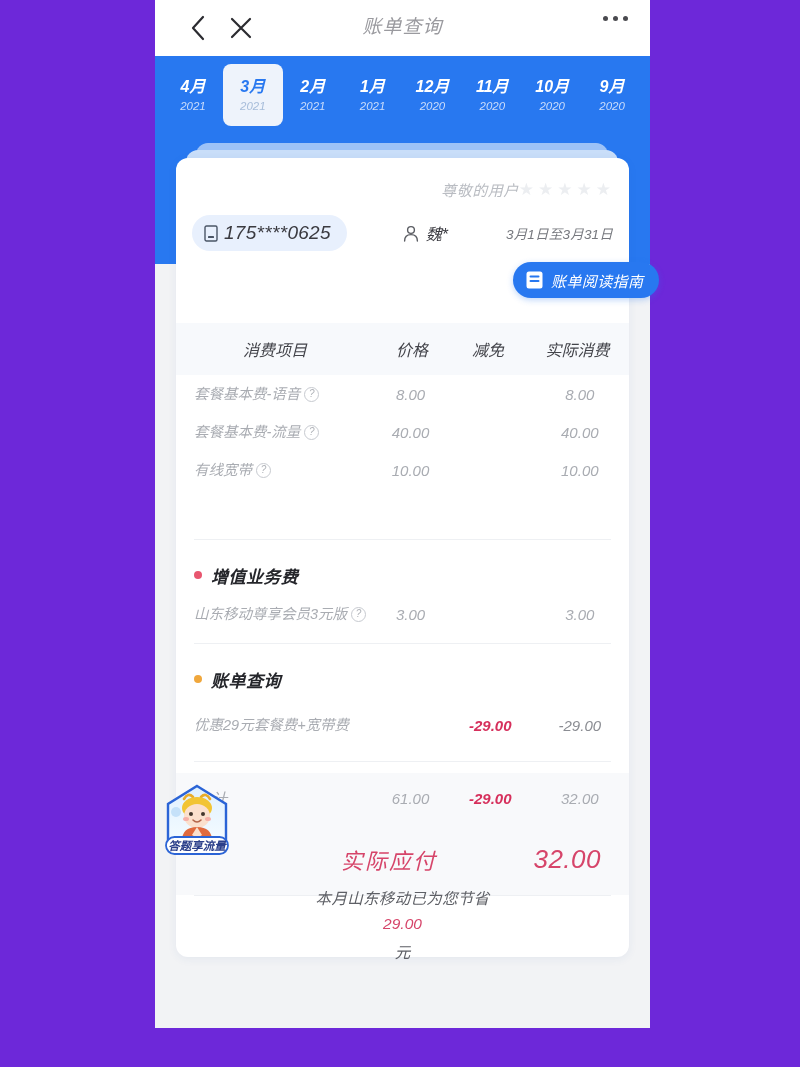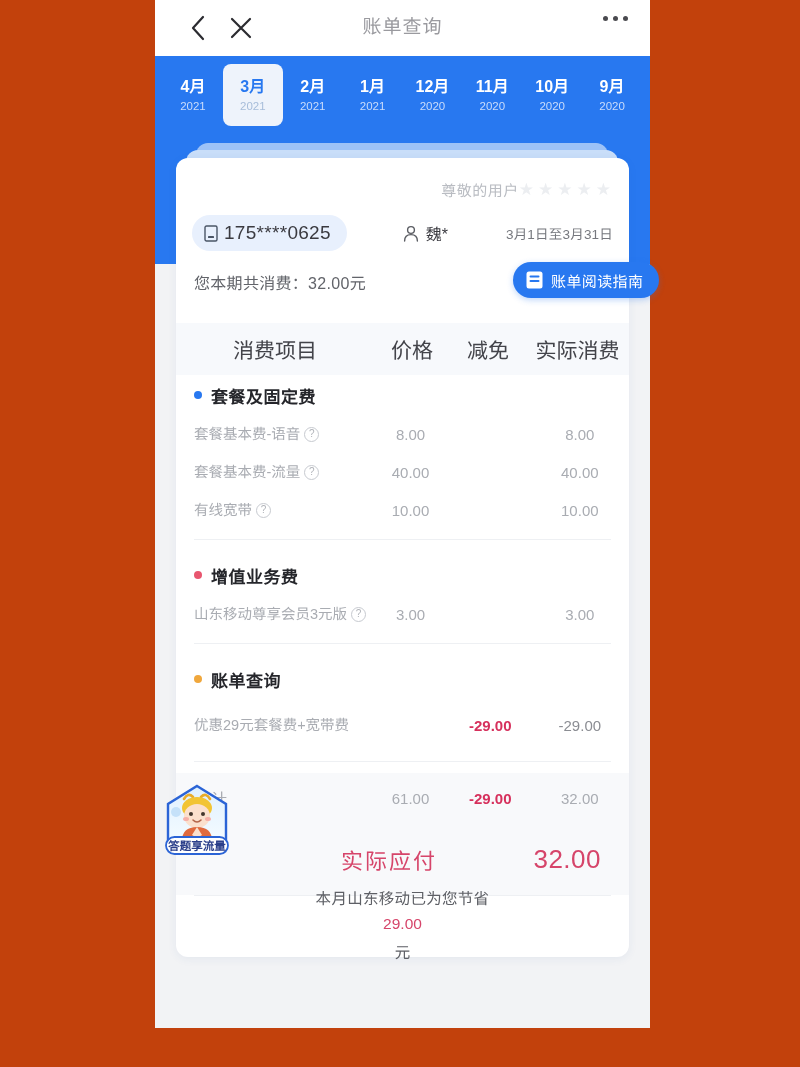--- a/index.html
+++ b/index.html
@@ -11,21 +11,22 @@
     background: #ffffff;
     font-family: "Liberation Sans", "DejaVu Sans", sans-serif;
     overflow: hidden;
   }
 
   #phone {
     position: absolute;
     left: 0; top: 0;
     width: 800px;
     height: 1067px;
-    background: #c2410c;
+    background: #6d28d9;
+    font-style: italic;
   }
 
   
   .navbar {
     position: absolute;
     left: 155px; top: 0;
     width: 495px; height: 56px;
     background: #ffffff;
     display: flex;
     align-items: center;
@@ -240,21 +241,21 @@
   
   .table-head {
     position: absolute;
     left: 0; top: 165px;
     width: 453px; height: 52px;
     background: #f7f9fc;
     display: flex;
     align-items: center;
   }
   .th-item {
-    font-size: 21px;
+    font-size: 16px;
     color: #43444a;
     text-align: center;
     position: relative;
   }
   .th-name  { width: 198px; }
   .th-price { width: 76px; }
   .th-disc  { width: 76px; }
   .th-real  { width: 103px; }
 
   
@@ -490,46 +491,39 @@
       <div class="user-block">
         <svg width="16" height="17" viewBox="0 0 16 17">
           <circle cx="8" cy="5" r="3.4" fill="none" stroke="#5a5c62" stroke-width="1.4"></circle>
           <path d="M1.6 16 C1.6 11.6 4.5 9.6 8 9.6 C11.5 9.6 14.4 11.6 14.4 16" fill="none" stroke="#5a5c62" stroke-width="1.4" stroke-linecap="round"></path>
         </svg>
         <span class="uname">魏*</span>
       </div>
       <div class="period">3月1日至3月31日</div>
     </div>
 
-    <div class="consume-row">
-      <div class="consume-text">您本期共消费：32.00元</div>
-    </div>
 
     <div class="guide-btn">
       <svg width="17" height="18" viewBox="0 0 17 18">
         <rect x="0.5" y="0.5" width="16" height="17" rx="2.5" fill="#ffffff"></rect>
         <rect x="3.5" y="4.5" width="10" height="2" rx="1" fill="#2878f0"></rect>
         <rect x="3.5" y="9" width="10" height="2" rx="1" fill="#2878f0"></rect>
       </svg>
       <span class="g-label">账单阅读指南</span>
     </div>
 
     <div class="table-head">
       <div class="th-item th-name">消费项目</div>
       <div class="th-item th-price">价格</div>
       <div class="th-item th-disc">减免</div>
       <div class="th-item th-real">实际消费</div>
     </div>
 
     <div id="sections-holder">
         <div class="section" style="top: 217px; height: 154px;">
-          <div class="sec-title">
-            <span class="sec-dot" style="background: rgb(40, 120, 240);"></span>
-            <span class="sec-label">套餐及固定费</span>
-          </div>
           <div class="fee-row" style="height: 38px;">
             <div class="fee-name">
               <span>套餐基本费-语音</span>
               <span class="q-mark">?</span>
             </div>
             <div class="fee-price">8.00</div>
             <div class="fee-disc"></div>
             <div class="fee-real">8.00</div>
           </div>
           <div class="fee-row" style="height: 38px;">

